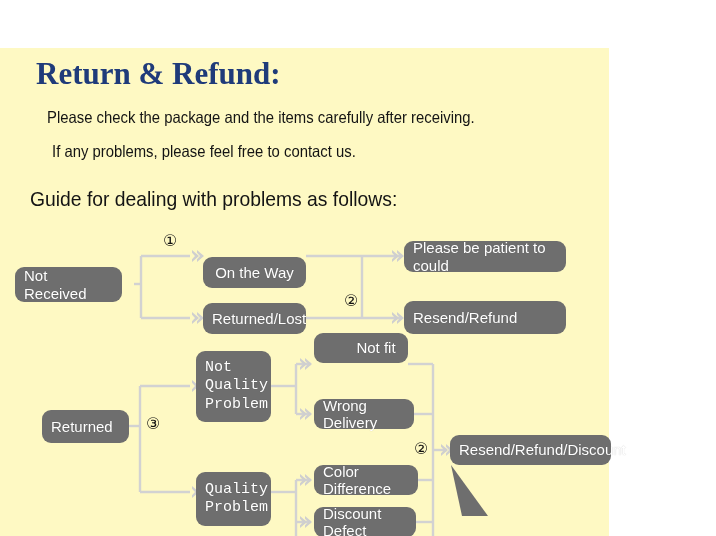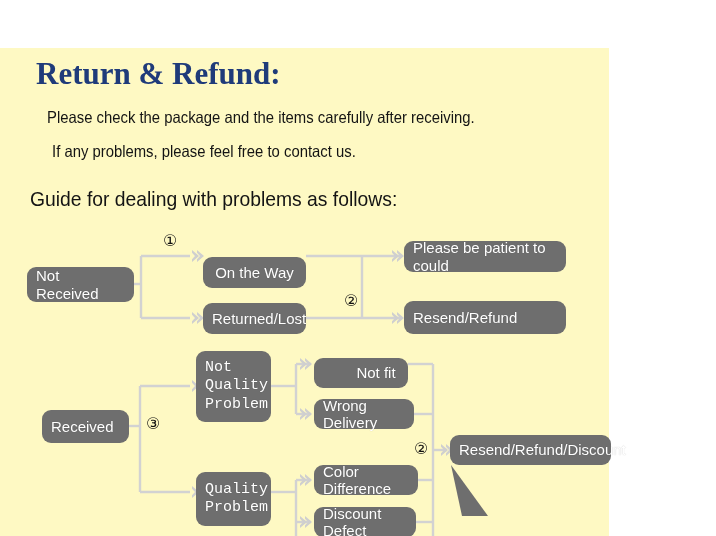--- a/index.html
+++ b/index.html
@@ -125,40 +125,40 @@
       <use href="#chev" x="192" y="444"></use>
       <use href="#chev" x="300" y="316"></use>
       <use href="#chev" x="300" y="366"></use>
       <use href="#chev" x="300" y="432"></use>
       <use href="#chev" x="300" y="474"></use>
       <use href="#chev" x="300" y="516"></use>
       <use href="#chev" x="441" y="402"></use>
     </g>
   </svg>
 
-  <div class="node" style="left:27px;top:219px;width:107px;height:35px;">Not Received</div>
+  <div class="node" style="left:15px;top:219px;width:107px;height:35px;">Not Received</div>
 
   <div class="node center" style="left:203px;top:209px;width:103px;height:31px;">On the Way</div>
 
   <div class="node" style="left:203px;top:255px;width:103px;height:31px;">Returned/Lost</div>
 
   <div class="node" style="left:404px;top:193px;width:162px;height:31px;">Please be patient to could</div>
 
   <div class="node" style="left:404px;top:253px;width:162px;height:33px;">Resend/Refund</div>
 
-  <div class="node" style="left:42px;top:362px;width:87px;height:33px;">Received</div>
+  <div class="node" style="left:42px;top:362px;width:87px;height:33px;">Returned</div>
 
   <div class="node multiline" style="left:196px;top:303px;width:75px;height:71px;">Not
 Quality
 Problem</div>
 
   <div class="node multiline" style="left:196px;top:424px;width:75px;height:54px;">Quality
 Problem</div>
 
-  <div class="node center" style="left:314px;top:310px;width:94px;height:30px;padding-left:36px;">Not fit</div>
+  <div class="node center" style="left:314px;top:285px;width:94px;height:30px;padding-left:36px;">Not fit</div>
 
   <div class="node" style="left:314px;top:351px;width:100px;height:30px;">Wrong Delivery</div>
 
   <div class="node" style="left:314px;top:417px;width:104px;height:30px;">Color Difference</div>
 
   <div class="node" style="left:314px;top:459px;width:102px;height:30px;">Discount Defect</div>
 
   <div class="node" style="left:314px;top:501px;width:96px;height:30px;">Damage</div>
 
   <div class="node" style="left:450px;top:387px;width:161px;height:30px;">Resend/Refund/Discount</div>

